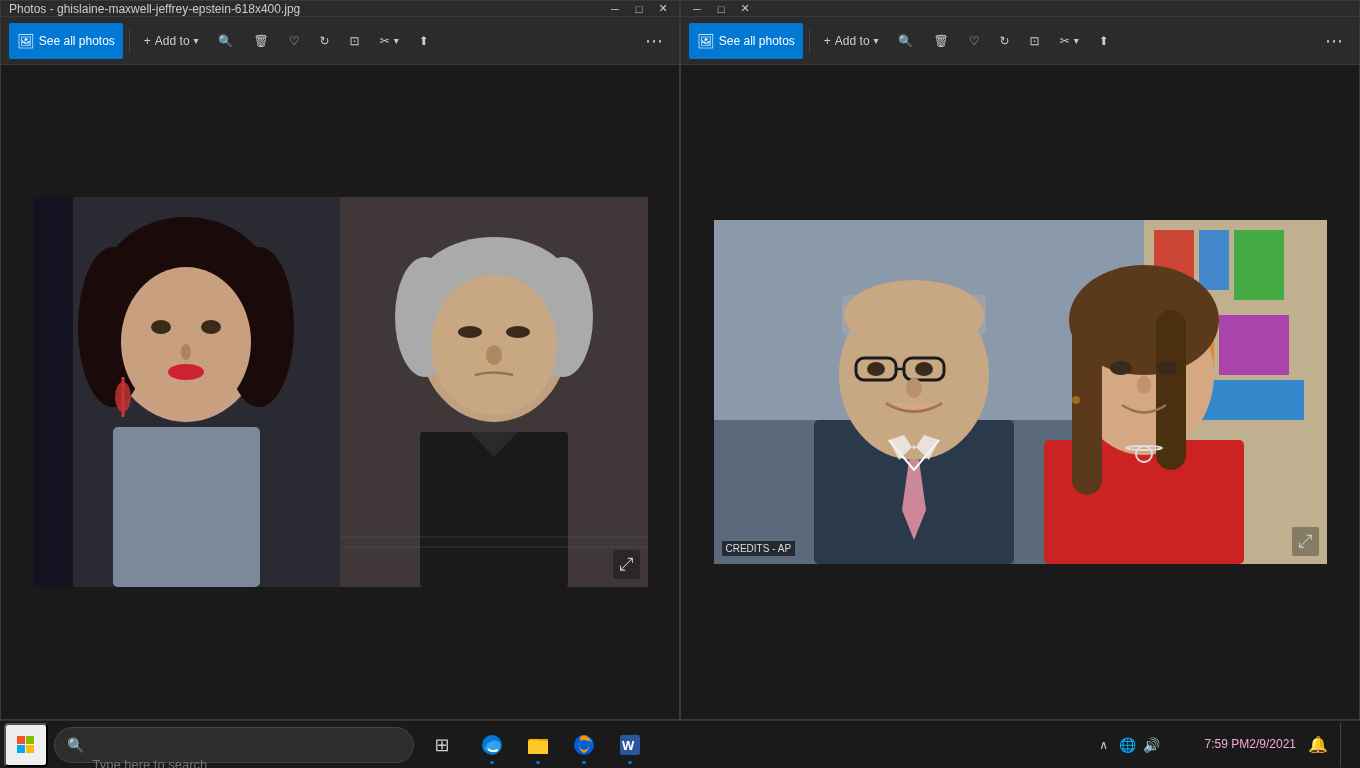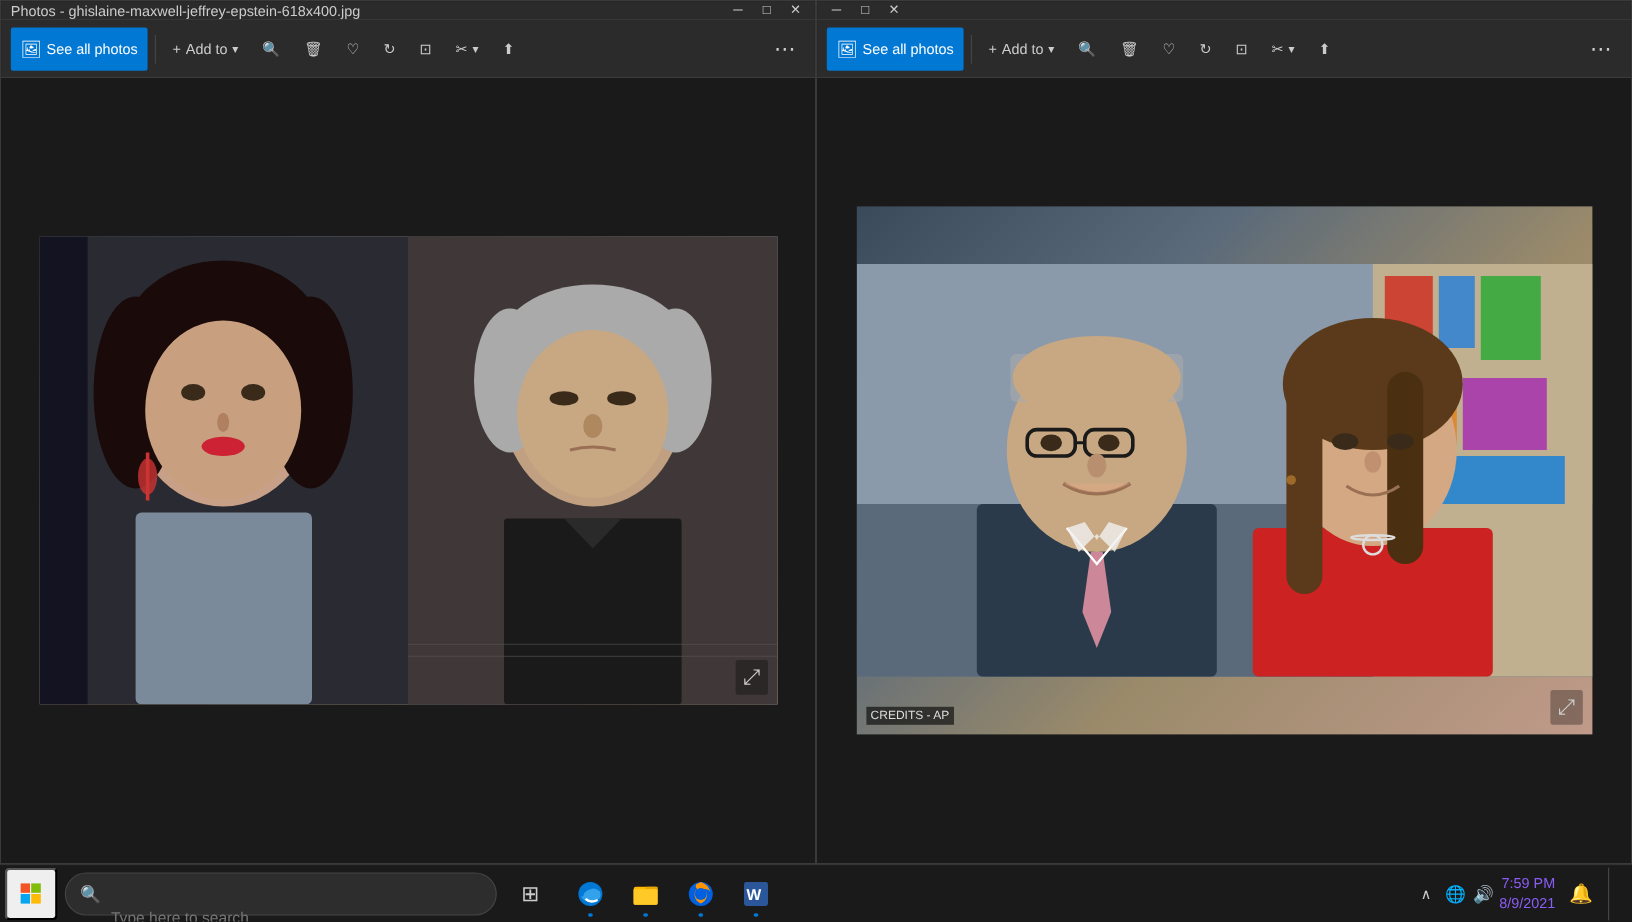--- a/index.html
+++ b/index.html
@@ -168,27 +168,28 @@
       justify-content: center;
       color: #888;
       font-size: 11px;
       overflow: hidden;
       position: relative;
     }
 
     
     .right-photo {
       width: 613px;
-      height: 440px;
+      height: 344px;
       background: linear-gradient(135deg, #3a4a5a 0%, #5a6a7a 30%, #9a8a6a 60%, #c09a8a 100%);
       display: flex;
-      align-items: center;
+      align-items: flex-start;
       justify-content: center;
       color: #888;
       position: relative;
+      border-radius: 11px;
     }
 
     .credits-badge {
       position: absolute;
       bottom: 8px;
       left: 8px;
       background: rgba(0,0,0,0.6);
       color: #ddd;
       font-size: 10px;
       padding: 2px 4px;
@@ -312,25 +313,26 @@
     .sys-icons {
       display: flex;
       align-items: center;
       gap: 6px;
       color: #ccc;
       font-size: 14px;
     }
 
     .clock {
       display: flex;
-      flex-direction: column;
+      flex-direction: row;
       align-items: flex-end;
-      color: #8b5cf6;
+      color: #f9a8d4;
       font-size: 12px;
       line-height: 1.4;
+      margin-left: 40px;
     }
 
     .notification-btn {
       width: 36px;
       height: 44px;
       display: flex;
       align-items: center;
       justify-content: center;
       cursor: pointer;
       color: #ccc;
@@ -665,21 +667,21 @@
 
       <button class="taskbar-icon-btn" style="font-size:12px; width:20px;">∧</button>
 
       <span style="font-size:14px; cursor:pointer;">🌐</span>
 
       <span style="font-size:14px; cursor:pointer;">🔊</span>
     </div>
 
     <div class="clock">
       <span>7:59 PM</span>
-      <span>8/9/2021</span>
+      <span>2/9/2021</span>
     </div>
 
     <div class="notification-btn">
       <span>🔔</span>
     </div>
 
     <div class="taskbar-show-desktop"></div>
   </div>
 </div>
 

